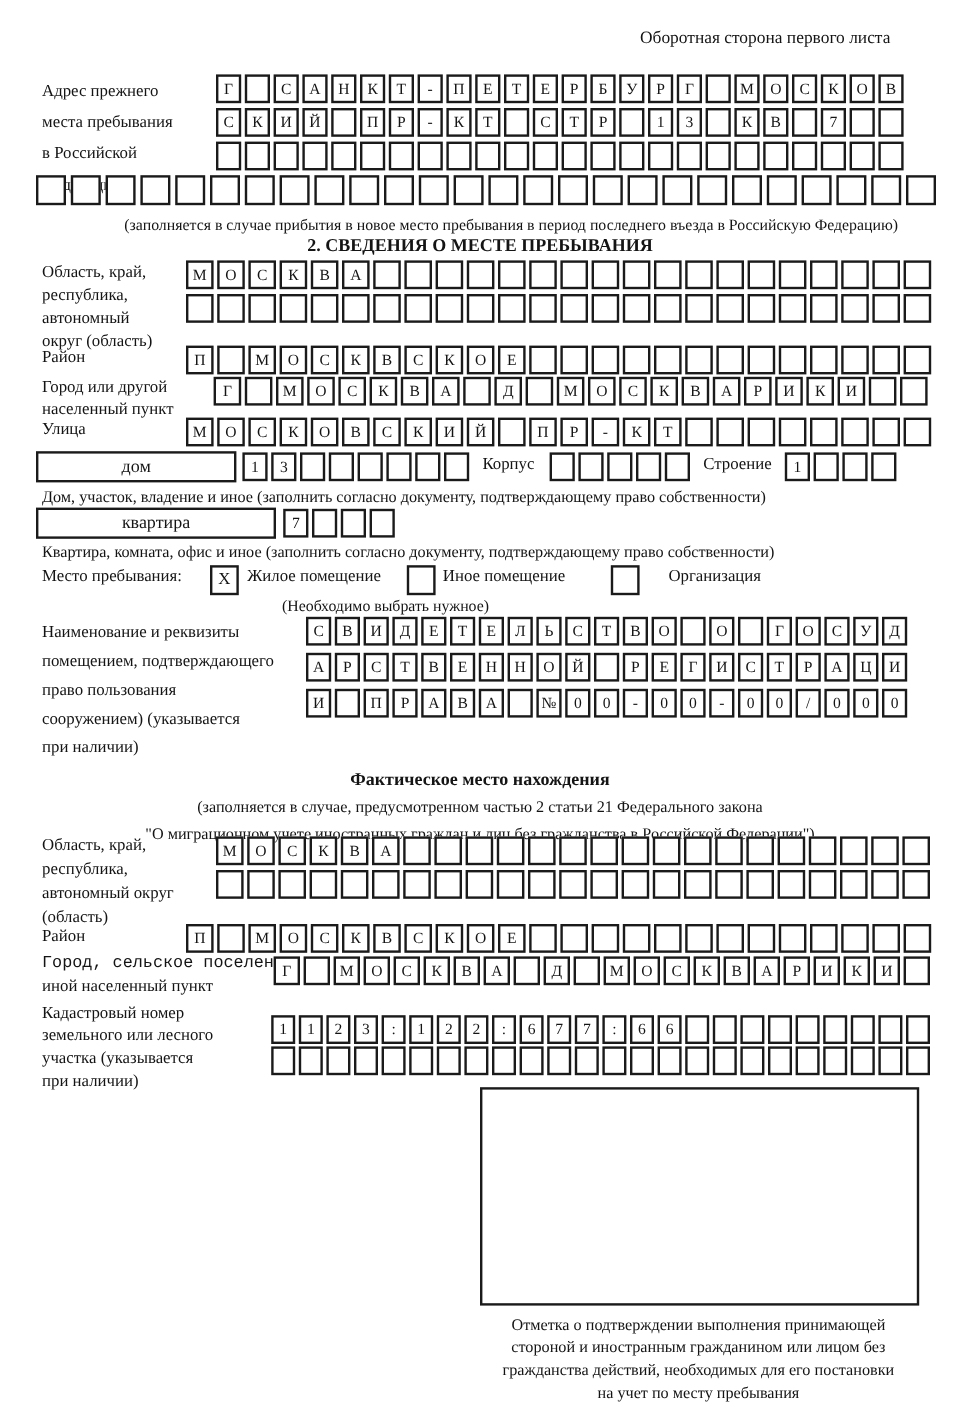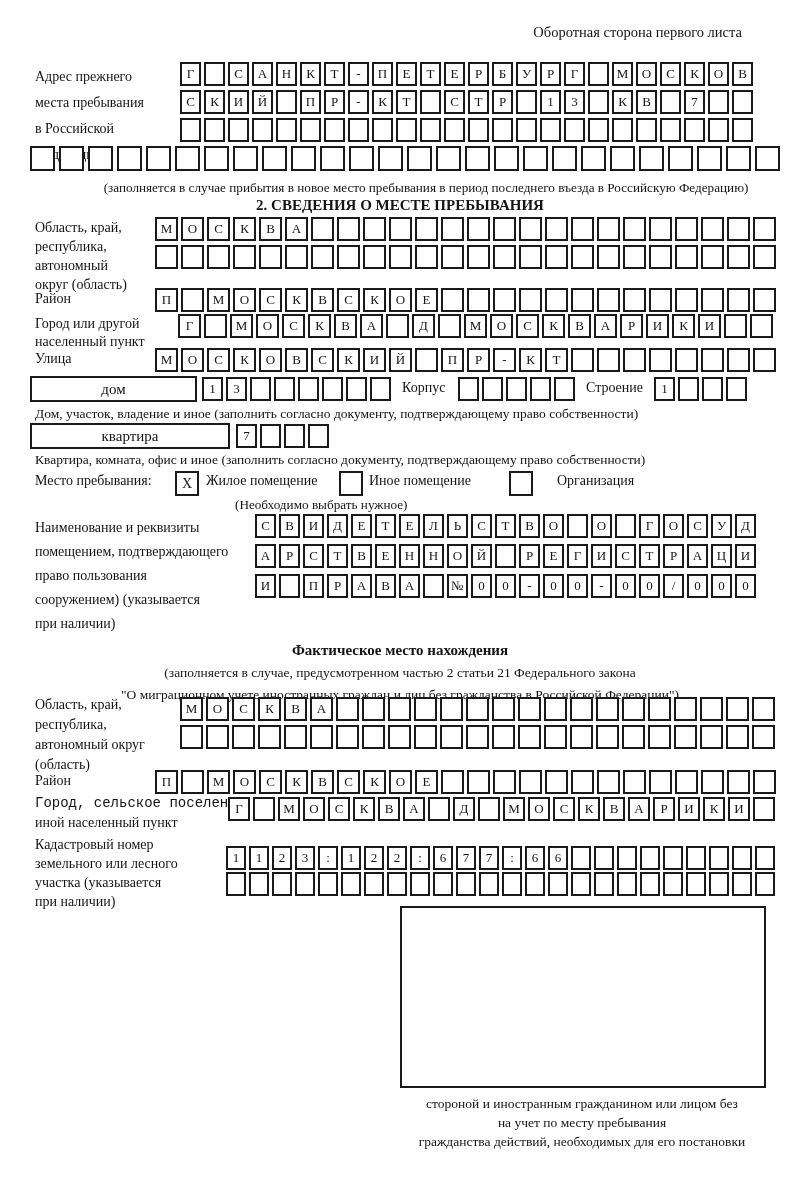--- a/index.html
+++ b/index.html
@@ -590,18 +590,19 @@
       <span class="cell"></span>
       <span class="cell"></span>
       <span class="cell"></span>
       <span class="cell"></span>
       <span class="cell"></span>
       <span class="cell"></span>
     </div>
 
   <div class="stamp-box" style="left:400px; top:906px; width:362px; height:178px;"></div>
   <div class="caption" style="left:396px; top:1094px; width:372px;">
+    <div>Отметка о подтверждении выполнения принимающей</div>
     <div>стороной и иностранным гражданином или лицом без</div>
+    <div>гражданства действий, необходимых для его постановки</div>
     <div>на учет по месту пребывания</div>
-    <div>гражданства действий, необходимых для его постановки</div>
   </div>
 
 </div>
 
 </body></html>

